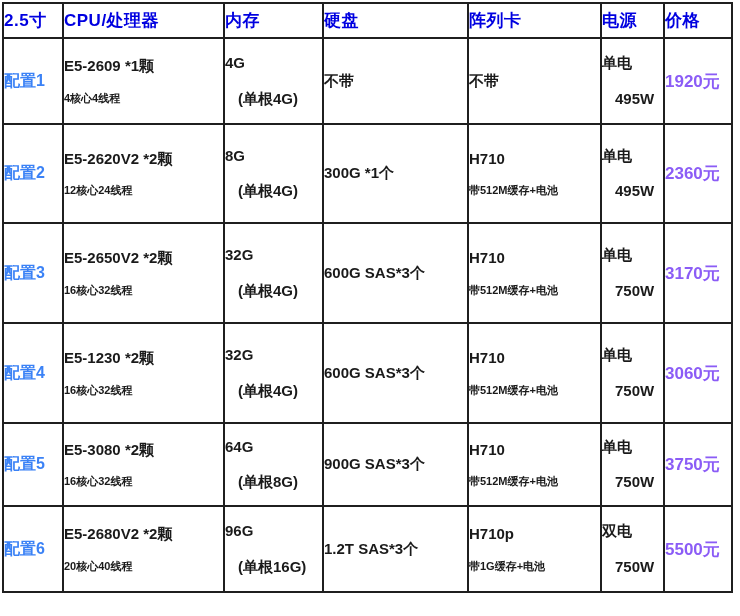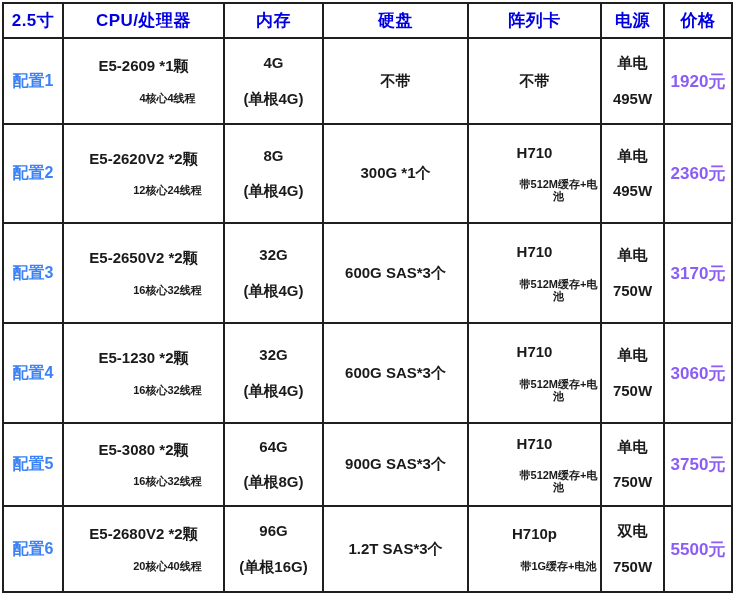--- a/index.html
+++ b/index.html
@@ -10,21 +10,21 @@
   }
   table.cfg-table{
     border-collapse:collapse;
     table-layout:fixed;
     margin:2px 0 0 2px;
     width:729px;
   }
   .cfg-table td,.cfg-table th{
     border:2px solid #1f1f1f;
     padding:0;
-    text-align:center;
+    text-align:left;
     vertical-align:middle;
     overflow:hidden;
   }
   col.c-label{width:60px;}
   col.c-cpu{width:161px;}
   col.c-mem{width:99px;}
   col.c-disk{width:145px;}
   col.c-raid{width:133px;}
   col.c-psu{width:63px;}
   col.c-price{width:68px;}
@@ -53,23 +53,22 @@
     font-size:15px;
     color:#1a1a1a;
     line-height:1.1;
   }
   .sub{
     font-weight:bold;
     font-size:11px;
     color:#1a1a1a;
     margin-top:17px;
     line-height:1.1;
-    padding-left:48px;
-  }
-  .gap{margin-top:19px;}
+  }
+  .gap{margin-top:19px;padding-left:13px;}
   .price{
     color:#8b5cf6;
     font-weight:bold;
     font-size:17px;
   }
 </style>
 </head>
 <body>
 
 <table class="cfg-table">

